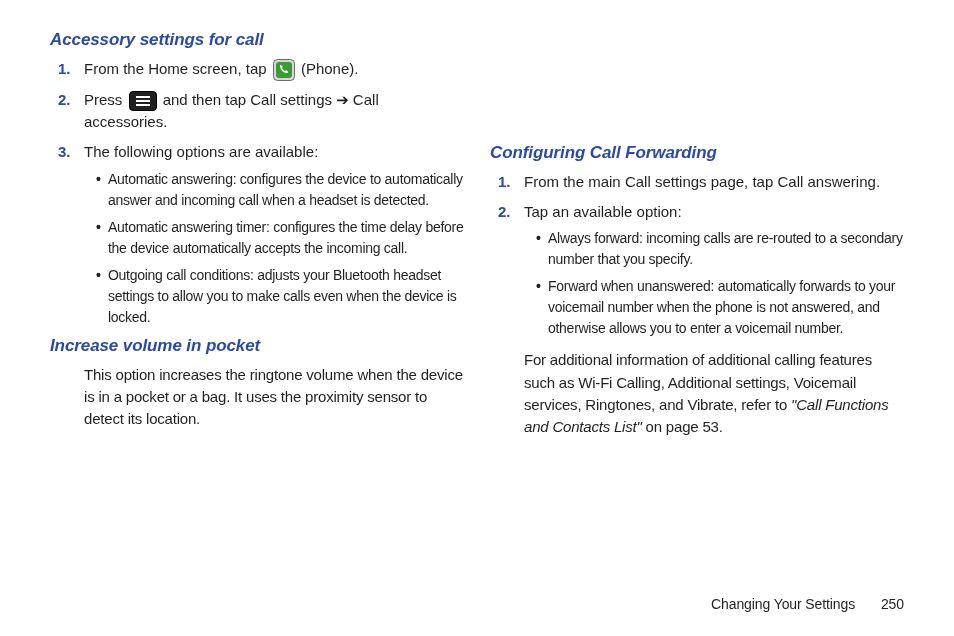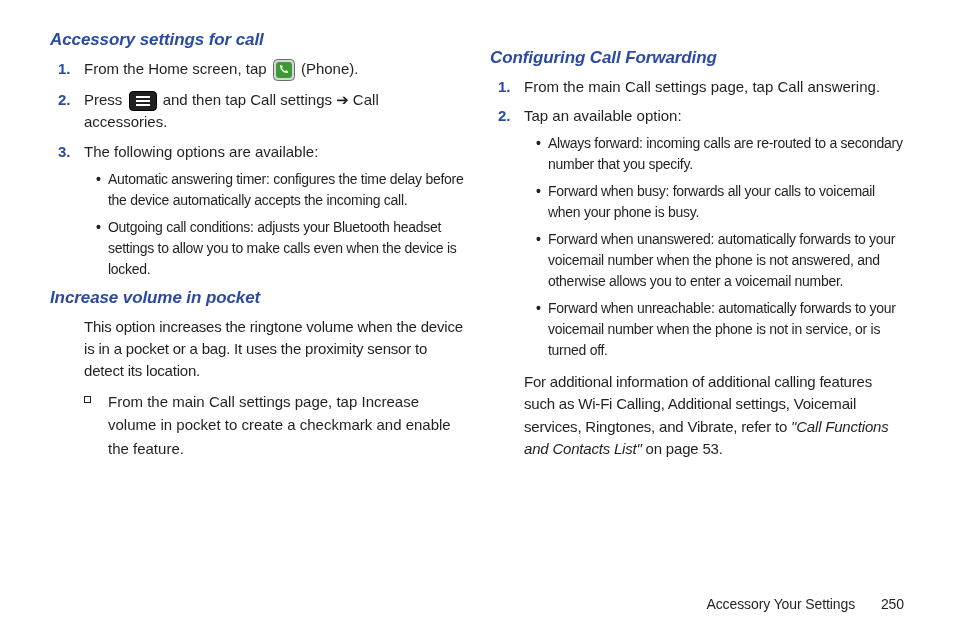--- a/index.html
+++ b/index.html
@@ -149,56 +149,50 @@
               <rect x="0.5" y="0.5" width="27" height="19" rx="3.5" fill="#202020" stroke="#000"></rect>
               <rect x="7" y="5" width="14" height="2" fill="#fff"></rect>
               <rect x="7" y="9" width="14" height="2" fill="#fff"></rect>
               <rect x="7" y="13" width="14" height="2" fill="#fff"></rect>
             </svg>
           </span><span> and then tap </span><b>Call settings ➔ Call accessories</b><span>.</span>
       </li>
       <li>
         <span>The following options are available:</span>
         <ul class="bullets">
+          <li><b>Automatic answering</b><span>: configures the device to automatically answer and incoming call when a headset is detected.</span></li>
           <li><b>Automatic answering timer</b><span>: configures the time delay before the device automatically accepts the incoming call.</span></li>
           <li><b>Outgoing call conditions</b><span>: adjusts your Bluetooth headset settings to allow you to make calls even when the device is locked.</span></li>
         </ul>
       </li>
     </ol>
 
     <h3 class="section" style="margin-top:8px">Increase volume in pocket</h3>
     <p class="bodypara narrow">This option increases the ringtone volume when the device is in a pocket or a bag. It uses the proximity sensor to detect its location.</p>
-    <ul class="square">
-      <li>
-        <span>From the main </span><b>Call settings</b><span> page, tap </span><b>Increase volume in pocket</b><span> to create a checkmark and enable the feature.</span>
-      </li>
-    </ul>
   </div>
 
   <div class="col">
     <h3 class="section">Configuring Call Forwarding</h3>
 
     <ol class="numlist">
       <li>
         <span>From the main </span><b>Call settings</b><span> page, tap </span><b>Call answering</b><span>.</span>
       </li>
       <li>
         <span>Tap an available option:</span>
         <ul class="bullets">
           <li><b>Always forward</b><span>: incoming calls are re-routed to a secondary number that you specify.</span></li>
-          <li><b>Forward when busy</b><span>: forwards all your calls to voicemail when your phone is busy.</span></li>
           <li><b>Forward when unanswered</b><span>: automatically forwards to your voicemail number when the phone is not answered, and otherwise allows you to enter a voicemail number.</span></li>
-          <li><b>Forward when unreachable</b><span>: automatically forwards to your voicemail number when the phone is not in service, or is turned off.</span></li>
         </ul>
       </li>
     </ol>
 
     <p class="bodytrail narrow">
       <span>For additional information of additional calling features such as Wi-Fi Calling, Additional settings, Voicemail services, Ringtones, and Vibrate, refer to </span><i class="ref">"Call Functions and Contacts List"</i><span> on page 53.</span>
     </p>
   </div>
 
 </div>
 
 <div class="footer">
-  <span>Accessory Your Settings</span>
+  <span>Changing Your Settings</span>
   <span class="pnum">250</span>
 </div>
 
 </body></html>

